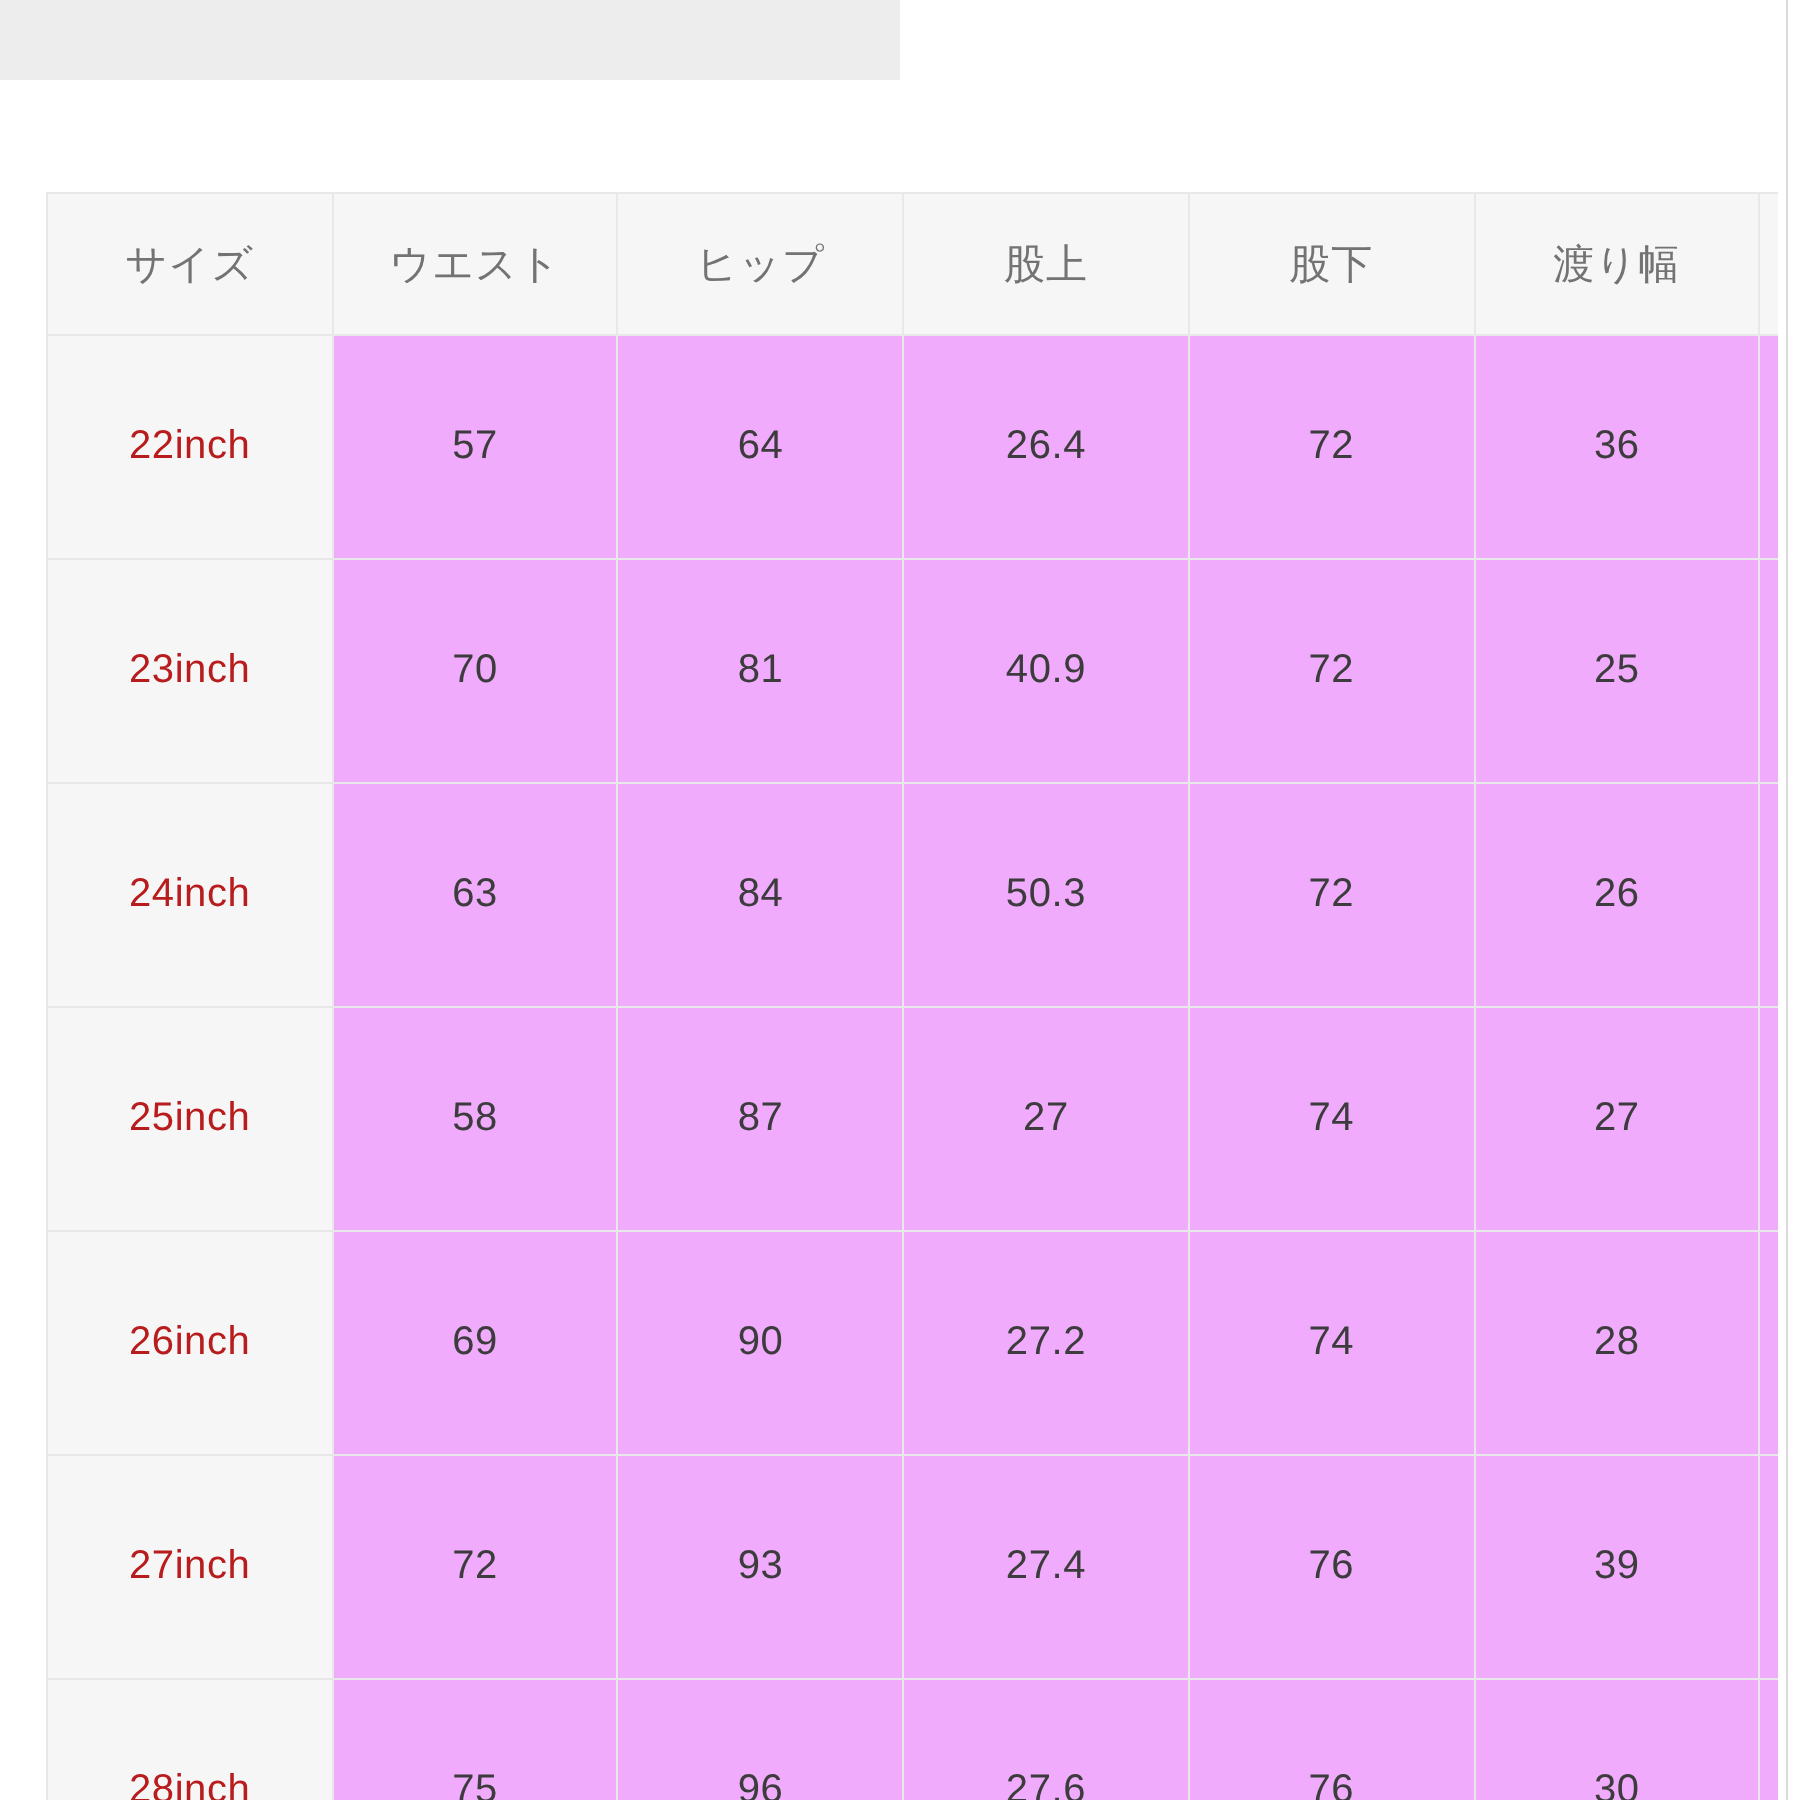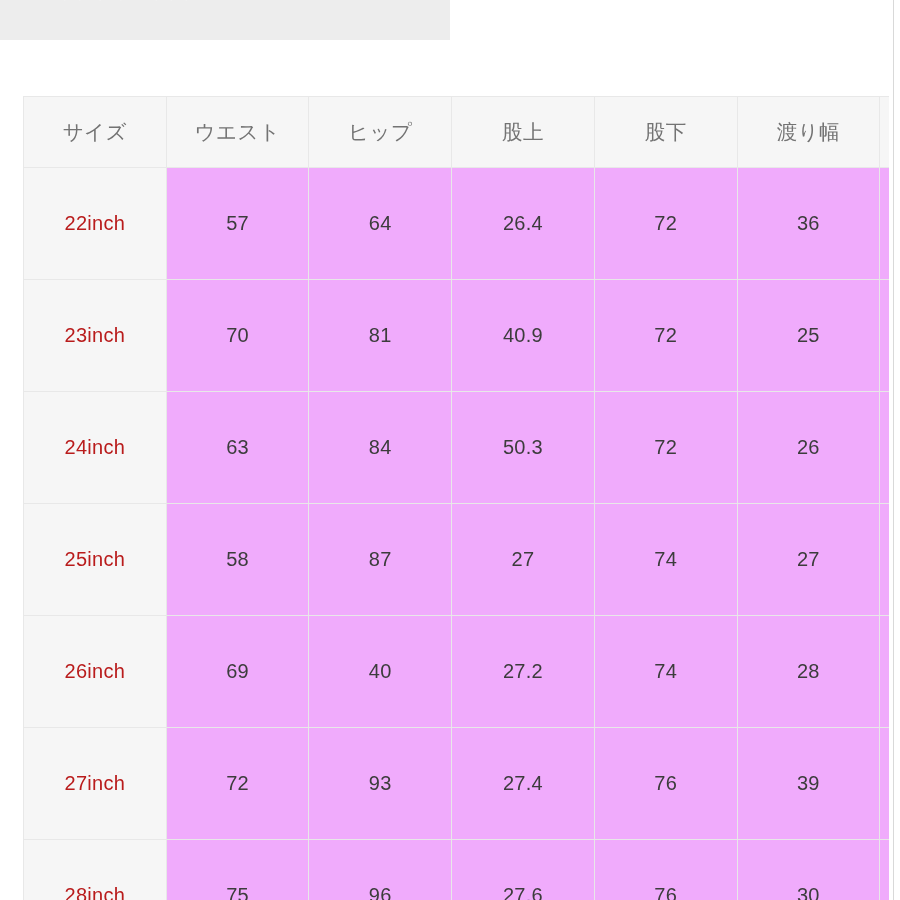--- a/index.html
+++ b/index.html
@@ -183,21 +183,21 @@
           <td>58</td>
           <td>87</td>
           <td>27</td>
           <td>74</td>
           <td>27</td>
           <td>18</td>
         </tr>
         <tr>
           <td class="rowhead">26inch</td>
           <td>69</td>
-          <td>40</td>
+          <td>90</td>
           <td>27.2</td>
           <td>74</td>
           <td>28</td>
           <td>18</td>
         </tr>
         <tr>
           <td class="rowhead">27inch</td>
           <td>72</td>
           <td>93</td>
           <td>27.4</td>

